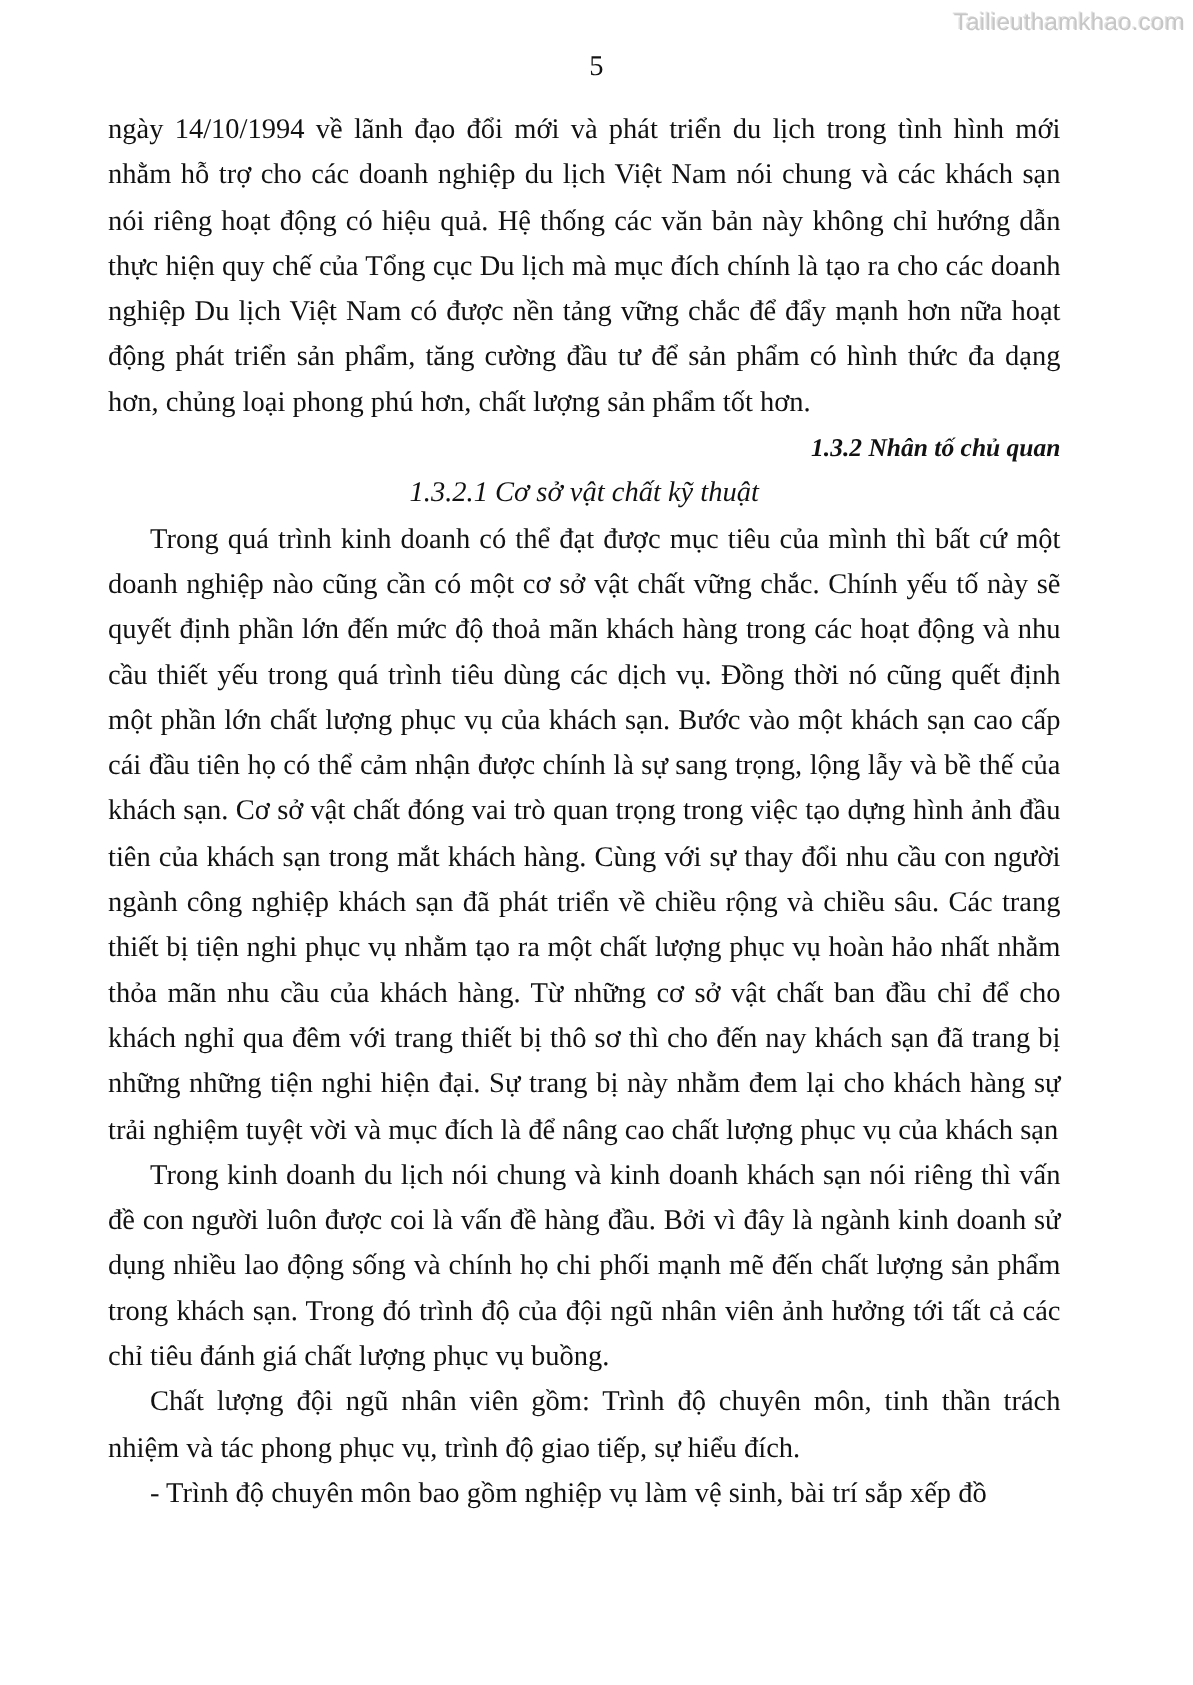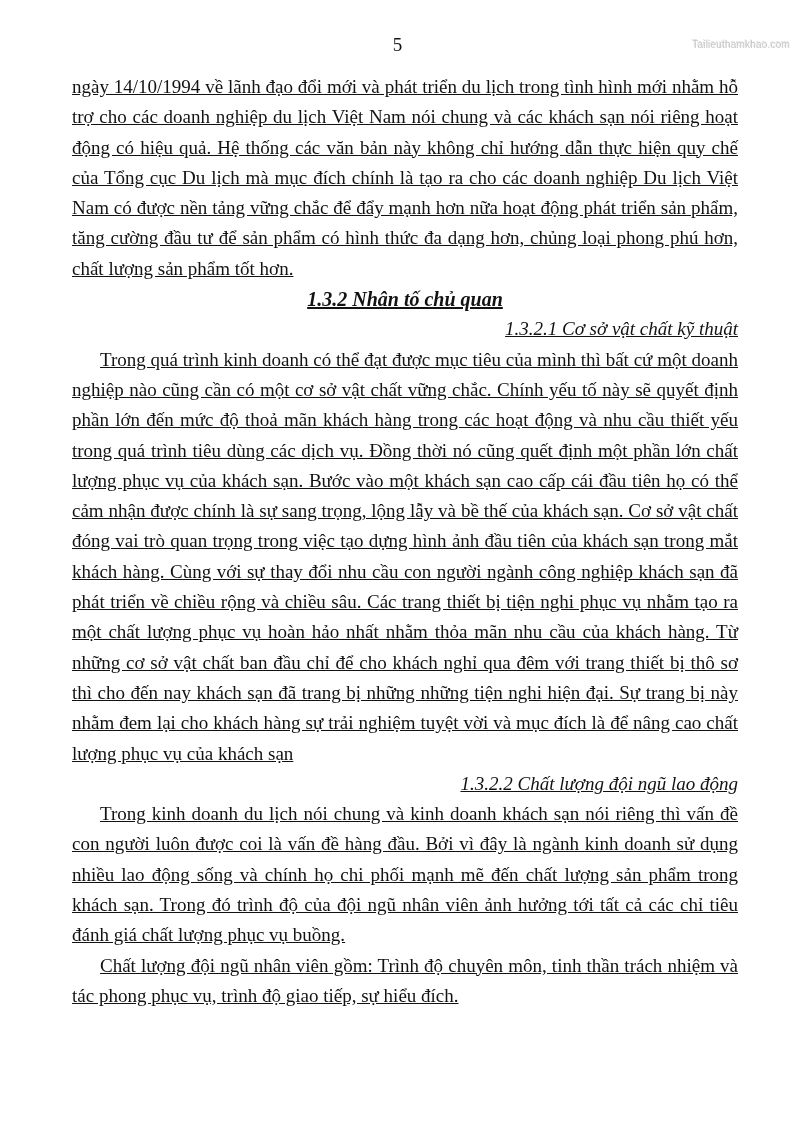--- a/index.html
+++ b/index.html
@@ -15,64 +15,62 @@
     background: #ffffff;
     overflow: hidden;
     font-family: "Liberation Serif", "DejaVu Serif", serif;
     color: #121212;
   }
   .watermark {
     position: absolute;
     top: 7px;
     right: 5px;
     font-family: "Liberation Sans", "DejaVu Sans", sans-serif;
-    font-size: 10px;
+    font-size: 16px;
     color: #c6c6c6;
     text-shadow: 1px 1px 0 rgba(255,255,255,0.95), -1px -1px 0 rgba(140,140,140,0.25);
     letter-spacing: 0.2px;
     user-select: none;
-    margin-top: 32px;
   }
   .page-number {
     margin-top: 34px;
     text-align: center;
     font-size: 19px;
     line-height: 22px;
   }
   .body-text {
     margin-top: 16px;
     padding-left: 72px;
-    padding-right: 57px;
+    padding-right: 88px;
     font-size: 19px;
     line-height: 30.3px;
     text-align: justify;
     text-justify: inter-word;
-    text-decoration: underline;
   }
   .body-text p {
     margin: 0;
   }
   .para-indent {
     text-indent: 28px;
   }
   .heading-bold-italic {
     margin: 0;
-    font-size: 20px;
+    font-size: 17px;
     line-height: 30.3px;
     font-weight: bold;
     font-style: italic;
-    text-align: center;
+    text-align: right;
   }
   .heading-italic {
     margin: 0;
     font-size: 19px;
     line-height: 30.3px;
     font-weight: normal;
     font-style: italic;
-    text-align: right;
+    text-align: center;
   }
 </style>
 </head>
 <body>
 
 <div class="page">
 
   <div class="watermark">Tailieuthamkhao.com</div>
 
   <div class="page-number">5</div>
@@ -80,21 +78,21 @@
   <div class="body-text">
 
     <p>ngày 14/10/1994 về lãnh đạo đổi mới và phát triển du lịch trong tình hình mới nhằm hỗ trợ cho các doanh nghiệp du lịch Việt Nam nói chung và các khách sạn nói riêng hoạt động có hiệu quả. Hệ thống các văn bản này không chỉ hướng dẫn thực hiện quy chế của Tổng cục Du lịch mà mục đích chính là tạo ra cho các doanh nghiệp Du lịch Việt Nam có được nền tảng vững chắc để đẩy mạnh hơn nữa hoạt động phát triển sản phẩm, tăng cường đầu tư để sản phẩm có hình thức đa dạng hơn, chủng loại phong phú hơn, chất lượng sản phẩm tốt hơn.</p>
 
     <p class="heading-bold-italic">1.3.2 Nhân tố chủ quan</p>
 
     <p class="heading-italic">1.3.2.1 Cơ sở vật chất kỹ thuật</p>
 
     <p class="para-indent">Trong quá trình kinh doanh có thể đạt được mục tiêu của mình thì bất cứ một doanh nghiệp nào cũng cần có một cơ sở vật chất vững chắc. Chính yếu tố này sẽ quyết định phần lớn đến mức độ thoả mãn khách hàng trong các hoạt động và nhu cầu thiết yếu trong quá trình tiêu dùng các dịch vụ. Đồng thời nó cũng quết định một phần lớn chất lượng phục vụ của khách sạn. Bước vào một khách sạn cao cấp cái đầu tiên họ có thể cảm nhận được chính là sự sang trọng, lộng lẫy và bề thế của khách sạn. Cơ sở vật chất đóng vai trò quan trọng trong việc tạo dựng hình ảnh đầu tiên của khách sạn trong mắt khách hàng. Cùng với sự thay đổi nhu cầu con người ngành công nghiệp khách sạn đã phát triển về chiều rộng và chiều sâu. Các trang thiết bị tiện nghi phục vụ nhằm tạo ra một chất lượng phục vụ hoàn hảo nhất nhằm thỏa mãn nhu cầu của khách hàng. Từ những cơ sở vật chất ban đầu chỉ để cho khách nghỉ qua đêm với trang thiết bị thô sơ thì cho đến nay khách sạn đã trang bị những những tiện nghi hiện đại. Sự trang bị này nhằm đem lại cho khách hàng sự trải nghiệm tuyệt vời và mục đích là để nâng cao chất lượng phục vụ của khách sạn</p>
 
-    <p class="heading-italic">1.3.2.2 Chất lượng đội ngũ lao động</p>
 
     <p class="para-indent">Trong kinh doanh du lịch nói chung và kinh doanh khách sạn nói riêng thì vấn đề con người luôn được coi là vấn đề hàng đầu. Bởi vì đây là ngành kinh doanh sử dụng nhiều lao động sống và chính họ chi phối mạnh mẽ đến chất lượng sản phẩm trong khách sạn. Trong đó trình độ của đội ngũ nhân viên ảnh hưởng tới tất cả các chỉ tiêu đánh giá chất lượng phục vụ buồng.</p>
 
     <p class="para-indent">Chất lượng đội ngũ nhân viên gồm: Trình độ chuyên môn, tinh thần trách nhiệm và tác phong phục vụ, trình độ giao tiếp, sự hiểu đích.</p>
 
+    <p class="para-indent">- Trình độ chuyên môn bao gồm nghiệp vụ làm vệ sinh, bài trí sắp xếp đồ</p>
 
   </div>
 </div>
 
 </body></html>

